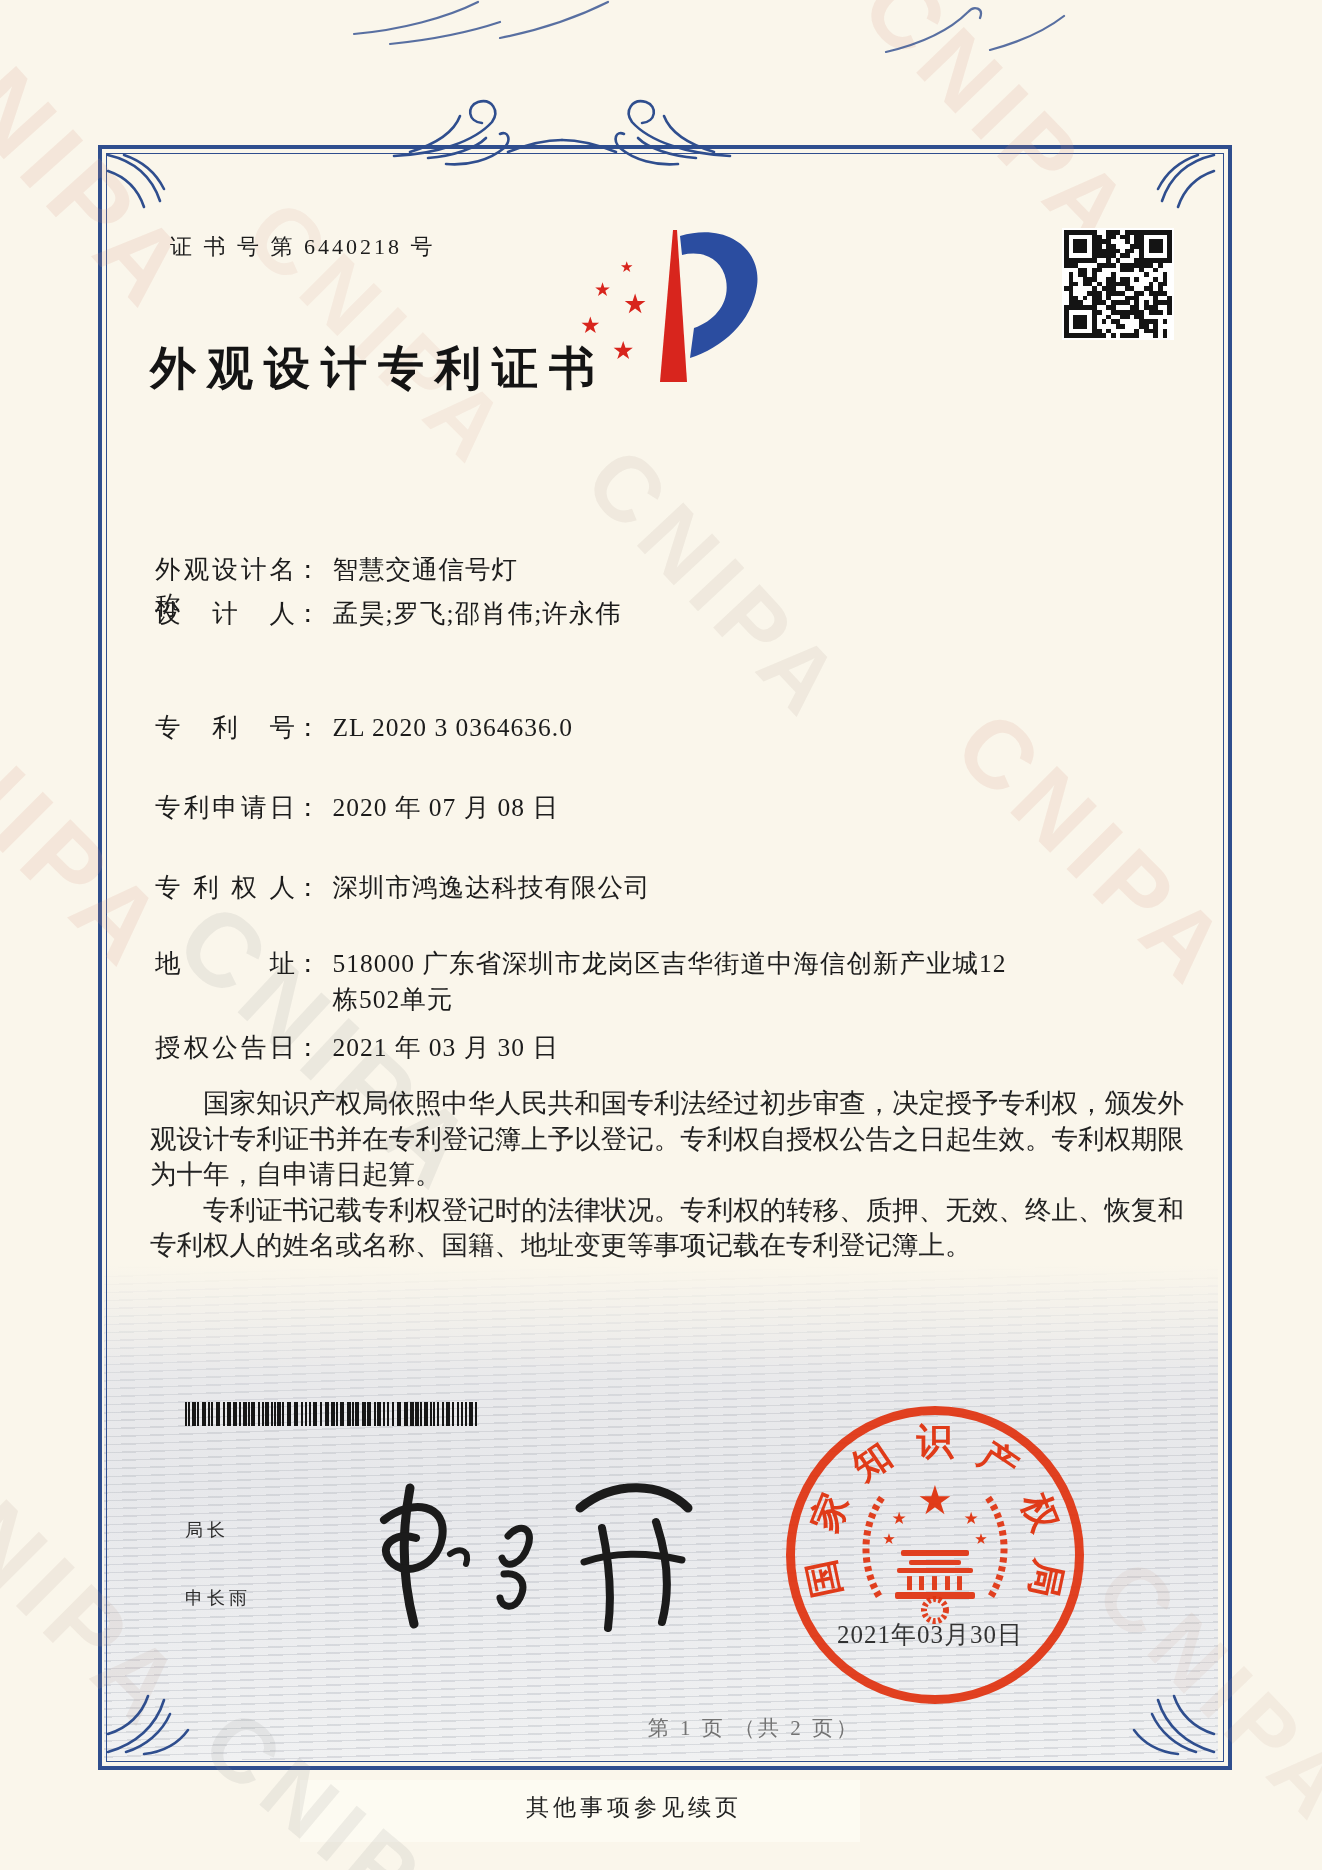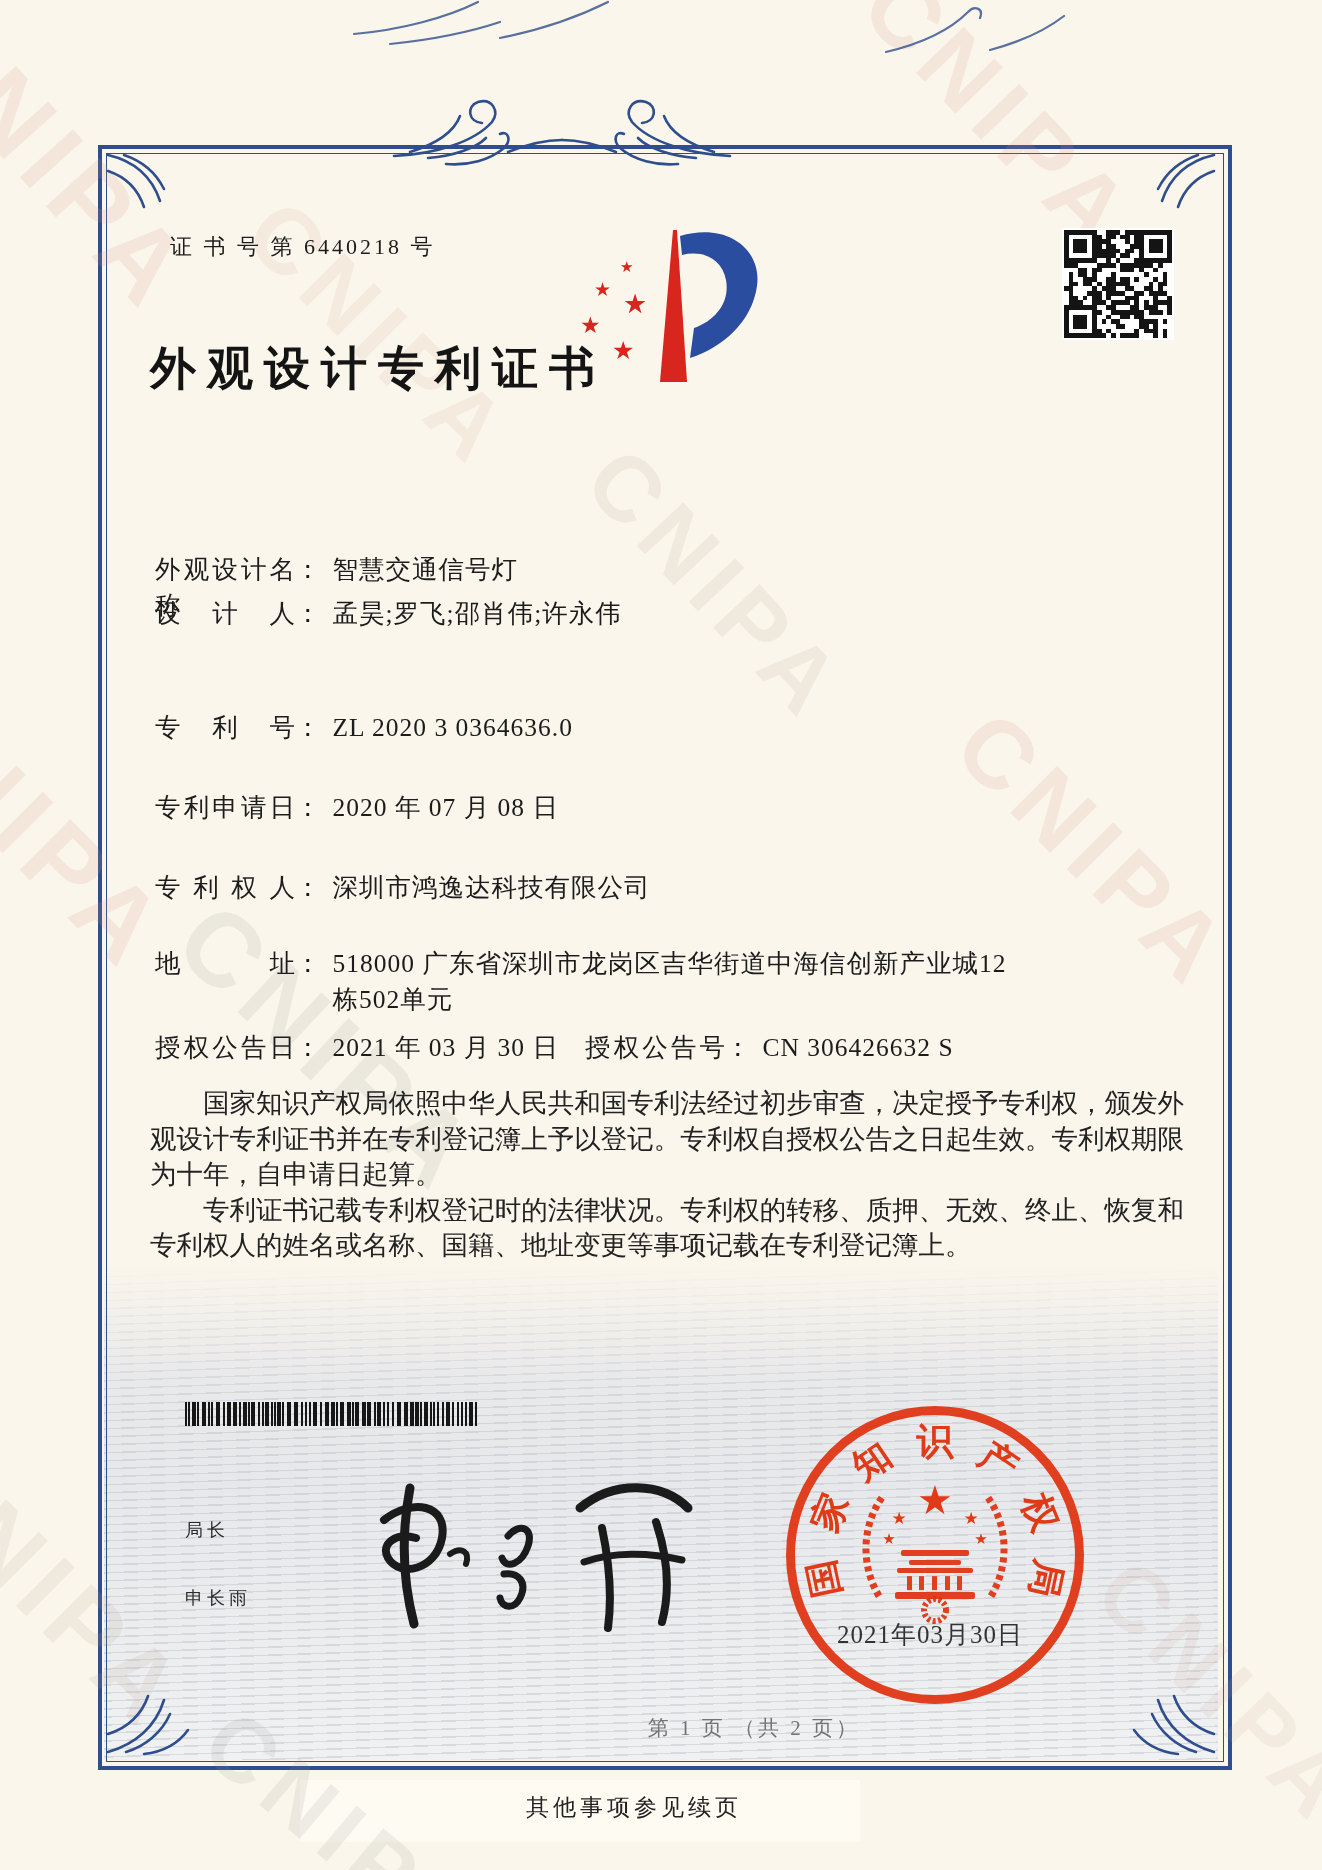--- a/index.html
+++ b/index.html
@@ -719,21 +719,20 @@
     <span class="flabel"><span class="flabel-i">专利申请日</span>：</span><span class="fvalue">2020 年 07 月 08 日</span>
   </div>
   <div class="frow" style="top:870px;">
     <span class="flabel"><span class="flabel-i">专利权人</span>：</span><span class="fvalue">深圳市鸿逸达科技有限公司</span>
   </div>
   <div class="frow" style="top:946px;">
     <span class="flabel"><span class="flabel-i">地址</span>：</span><span class="fvalue block">518000 广东省深圳市龙岗区吉华街道中海信创新产业城12栋502单元</span>
   </div>
   <div class="frow" style="top:1030px;">
     <span><span class="flabel"><span class="flabel-i">授权公告日</span>：</span><span class="fvalue">2021 年 03 月 30 日</span></span>
-    <span class="field2"><span class="flabel"><span class="flabel-i">授权公告号</span>：</span><span class="fvalue">CN 306426632 S</span></span>
   </div>
 
   <div class="body-text">
     <p>国家知识产权局依照中华人民共和国专利法经过初步审查，决定授予专利权，颁发外观设计专利证书并在专利登记簿上予以登记。专利权自授权公告之日起生效。专利权期限为十年，自申请日起算。</p>
     <p>专利证书记载专利权登记时的法律状况。专利权的转移、质押、无效、终止、恢复和专利权人的姓名或名称、国籍、地址变更等事项记载在专利登记簿上。</p>
   </div>
 
   <div class="barcode">
       <i style="width:2px;background:#161616;"></i>
       <i style="width:1px;"></i>

